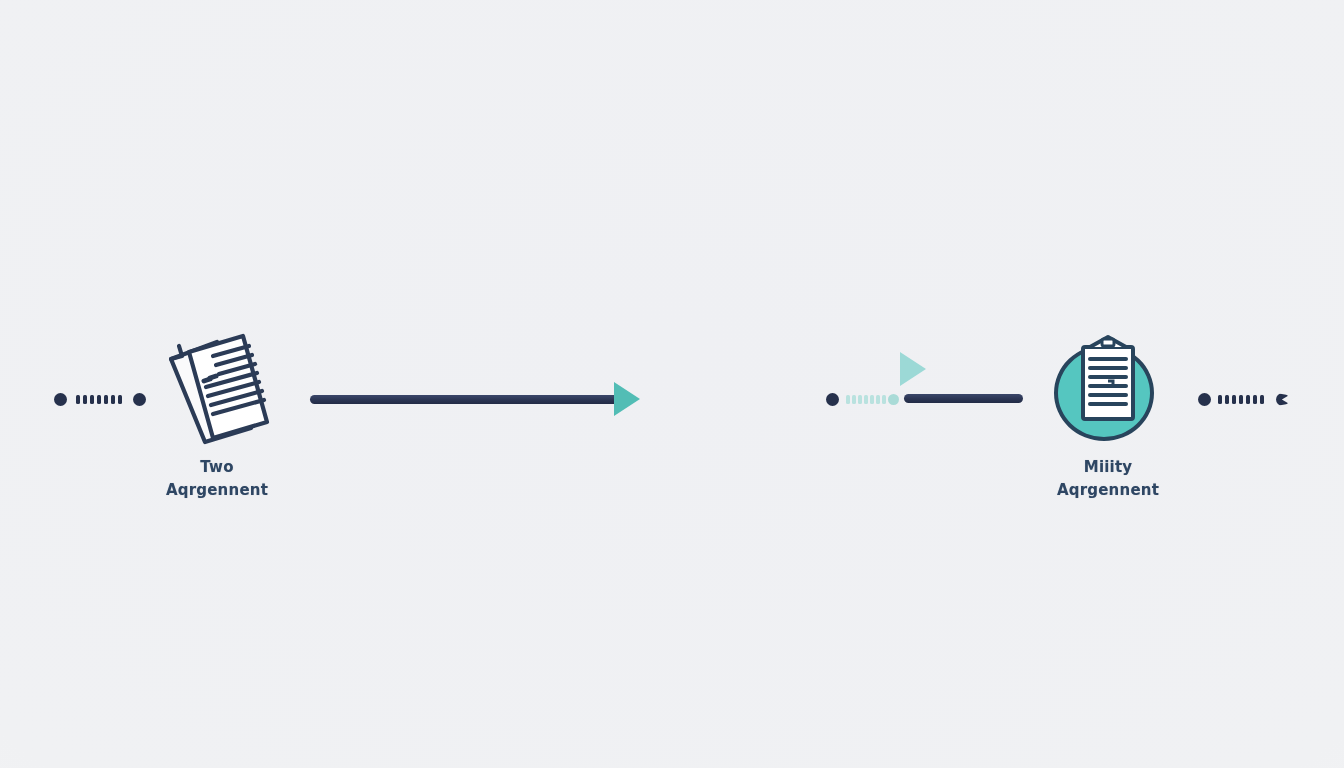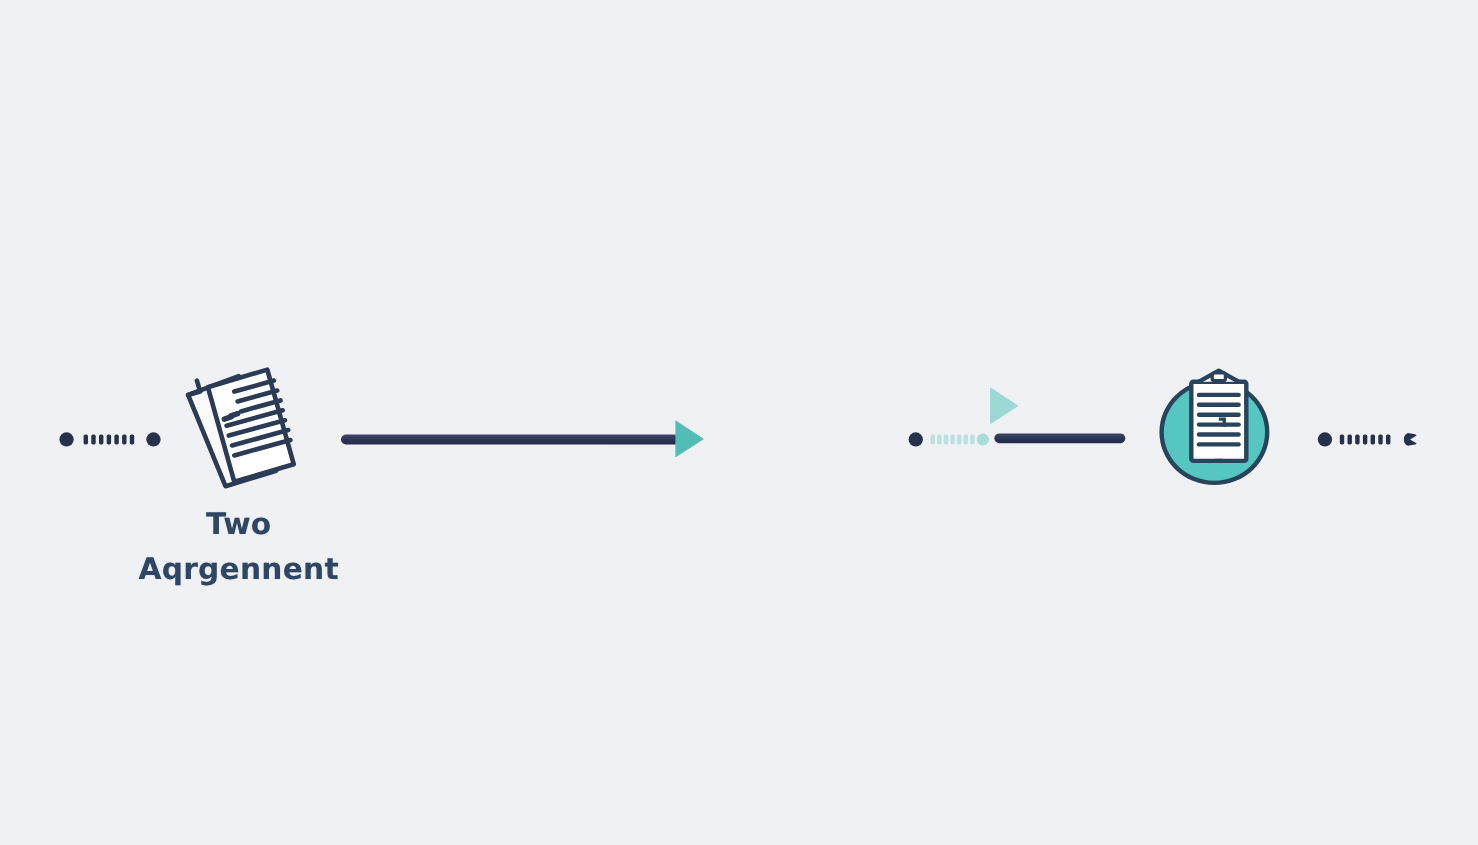--- a/index.html
+++ b/index.html
@@ -43,21 +43,21 @@
   .node-art {
     height: 120px;
     display: flex;
     align-items: center;
     justify-content: center;
   }
 
   .node-label {
     margin-top: 8px;
     color: #2e4663;
-    font-size: 27px;
+    font-size: 15px;
     font-weight: bold;
     line-height: 1.52;
     letter-spacing: .2px;
     text-shadow: 0 0 1px rgba(46,70,99,.25);
   }
   .node-label .l2 { display: block; }
 
   
   #node-documents { left: 112px; top: 328px; }
 
@@ -240,20 +240,24 @@
               <path d="M40 62 H76"></path>
               <path d="M40 71 H76"></path>
             </g>
 
             <path d="M58 48 L63 48 L63 55" fill="none" stroke="#28445c" stroke-width="3"></path>
 
             <path d="M55 86 H61" stroke="#28445c" stroke-width="4" stroke-linecap="round"></path>
           </svg>
         </div>
       </div>
+      <div class="node-label">
+        <span>Miiity</span>
+        <span class="l2">Aqrgennent</span>
+      </div>
     </div>
 
     <div class="connector" style="left:1198px; top:392px; width:92px; height:16px;">
       <span class="dot" style="left:0; top:1px; width:13px; height:13px; background:#26314c;"></span>
       <span class="dash-run" style="left:20px; top:3px; width:52px;">
         <i style="left:0;  background:#26314c;"></i>
         <i style="left:7px; background:#26314c;"></i>
         <i style="left:14px;background:#26314c;"></i>
         <i style="left:21px;background:#26314c;"></i>
         <i style="left:28px;background:#26314c;"></i>

